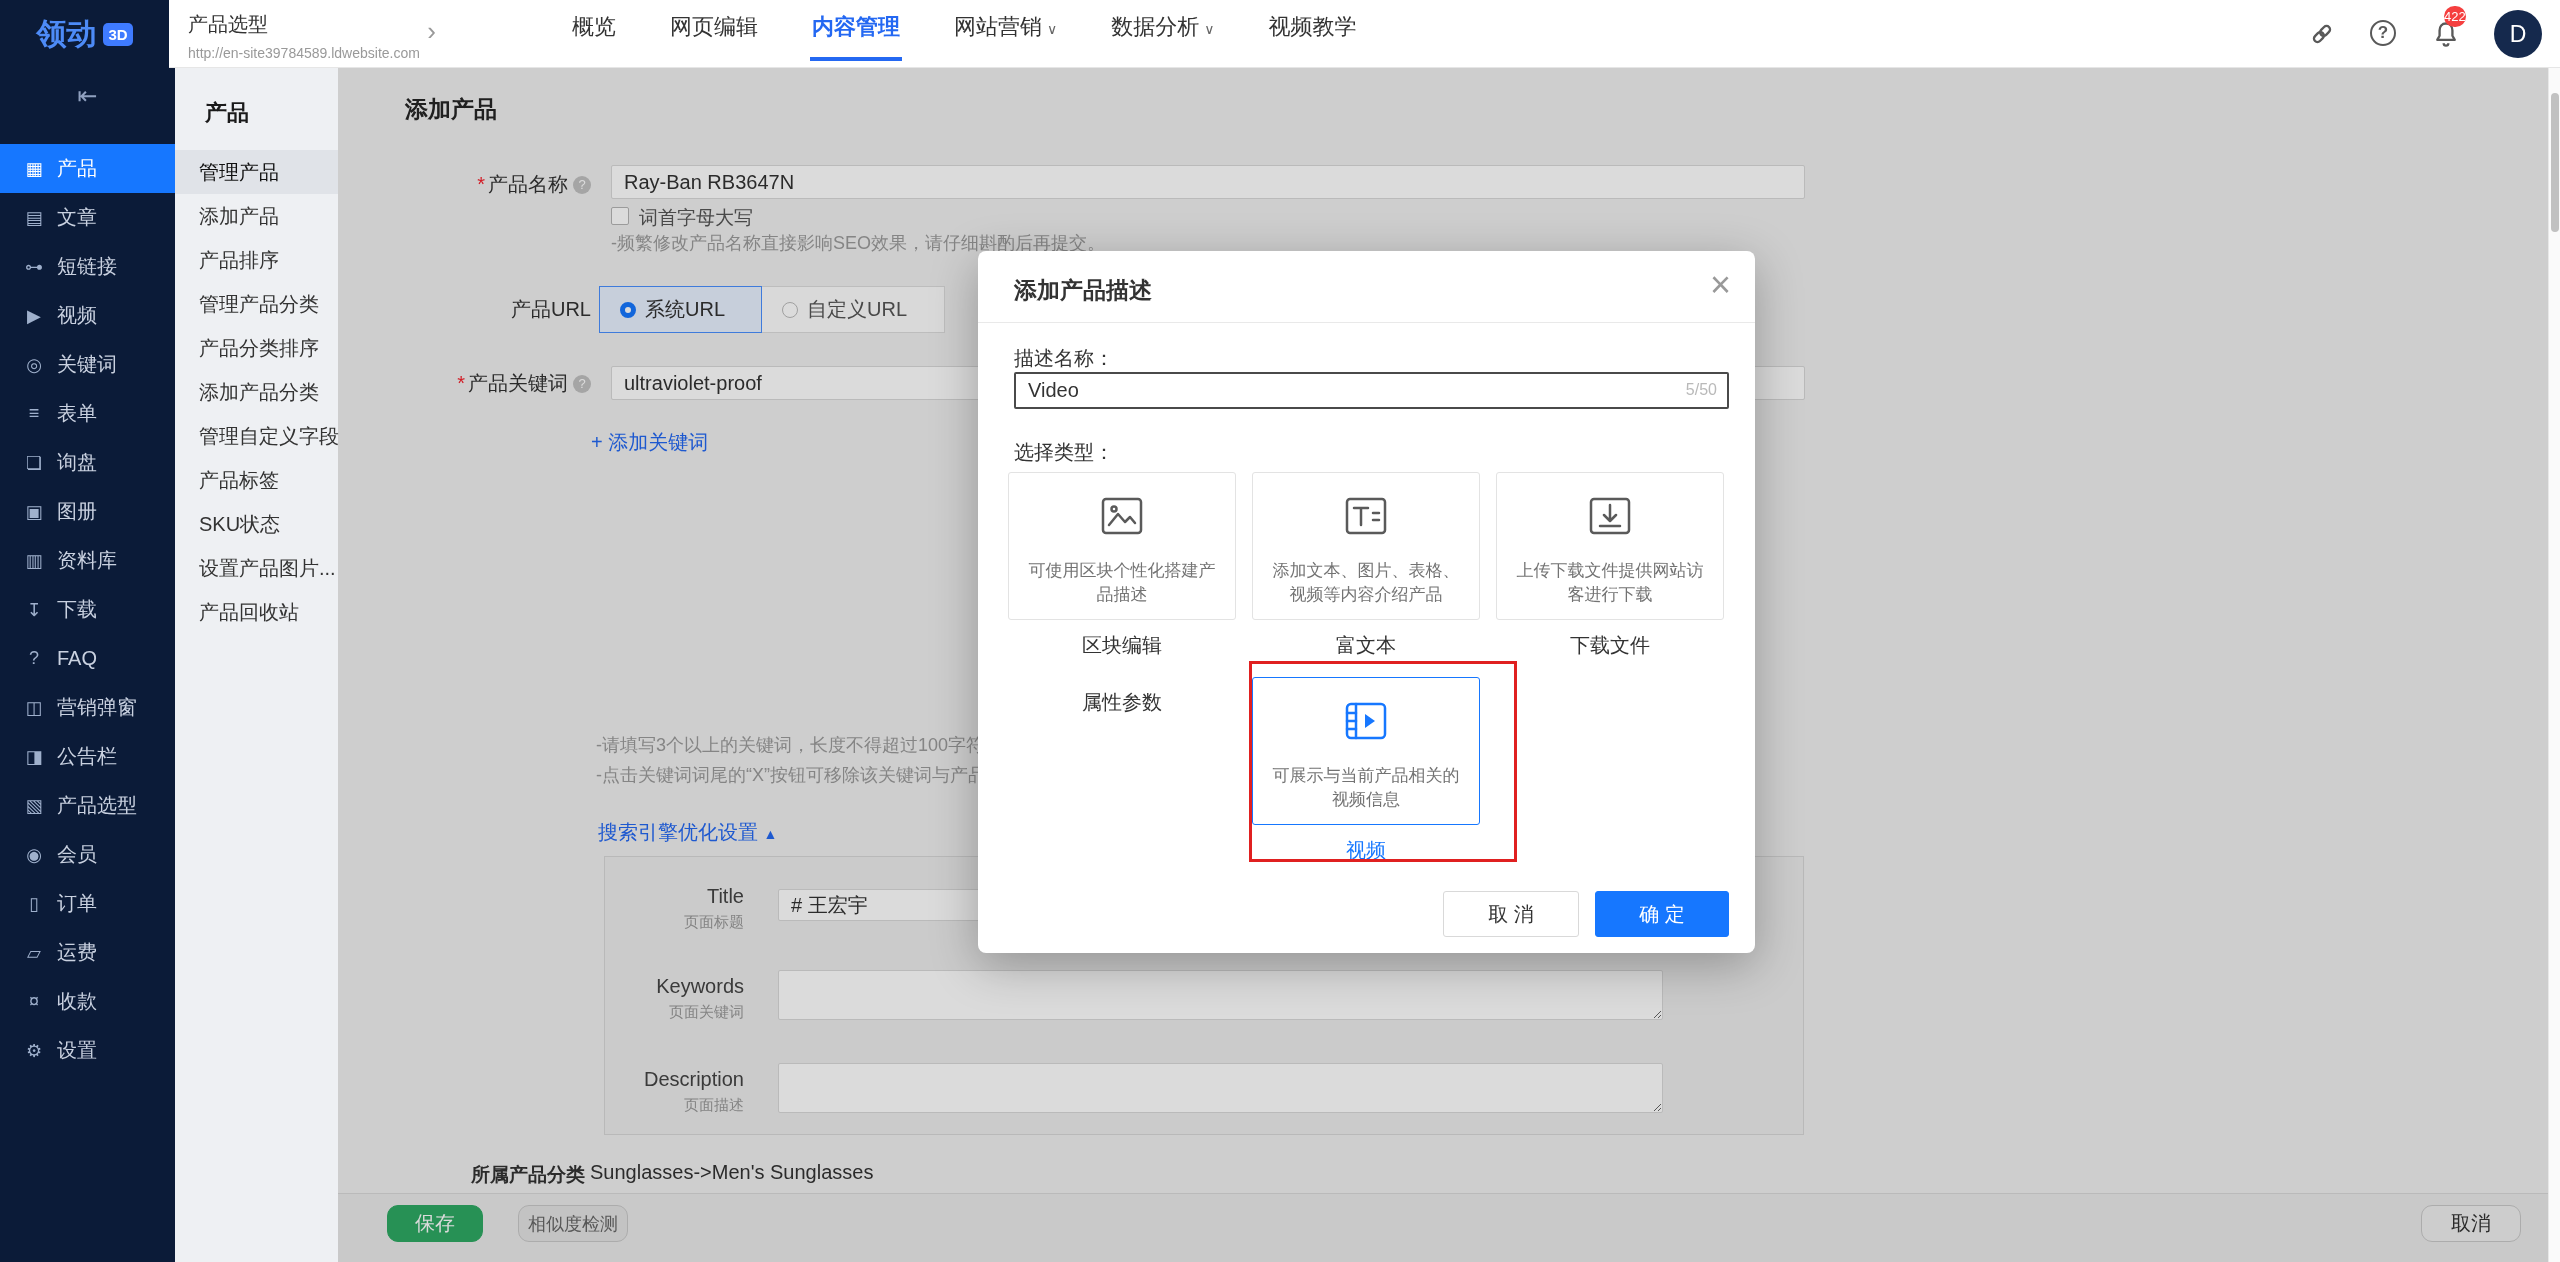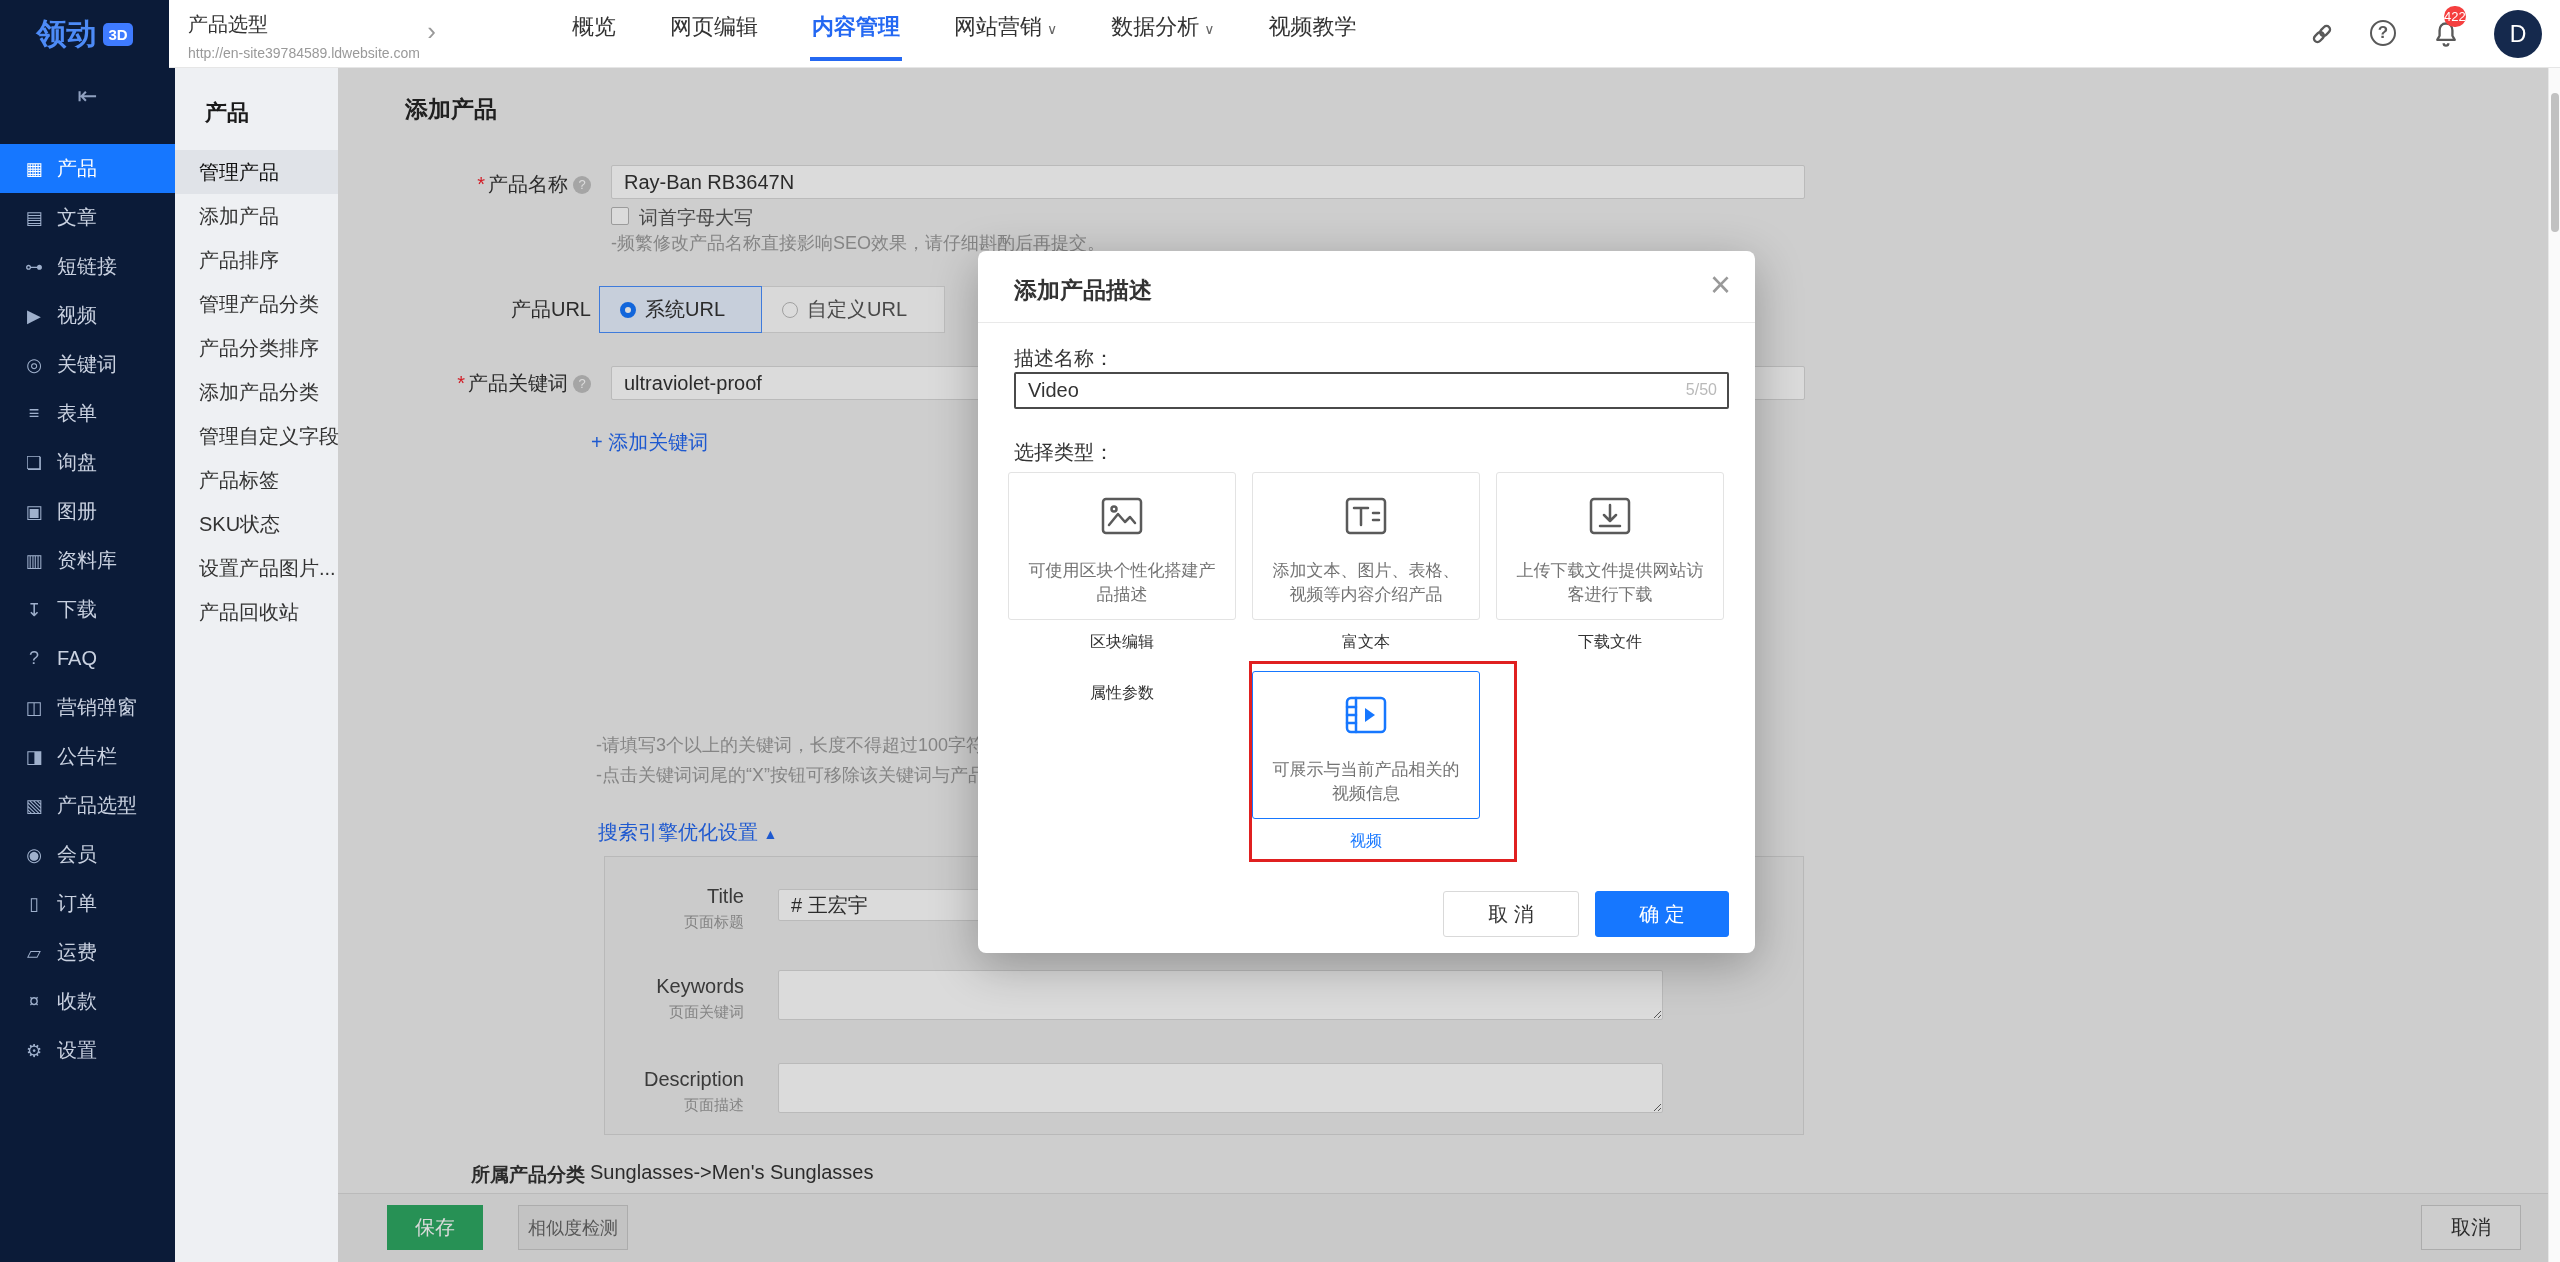--- a/index.html
+++ b/index.html
@@ -61,21 +61,21 @@
   .seg-custom { background:#fdfdfd; border:1px solid #dcdcdc; border-left:none; color:#555; width:183px; }
   .radio-on { width:16px; height:16px; border-radius:50%; border:5px solid #1677ff; background:#fff; flex:none; }
   .radio-off { width:16px; height:16px; border-radius:50%; border:1px solid #bbb; background:#fff; flex:none; }
   .seo-box { position:absolute; left:266px; top:788px; width:1200px; height:279px; background:#ededed; border:1px solid #d8d8d8; }
   .seo-lbl { position:absolute; left:0; width:139px; text-align:right; font-size:20px; color:#444; }
   .seo-sub { position:absolute; left:0; width:139px; text-align:right; font-size:15px; color:#999; }
   .seo-box textarea { position:absolute; resize:vertical; background:#fff; border:1px solid #d9d9d9; border-radius:2px; font-family:inherit; font-size:20px; color:#333; padding:6px 12px; outline:none; }
   .cat-lbl { position:absolute; left:133px; top:1094px; font-size:19px; font-weight:bold; color:#333; }
   .cat-val { position:absolute; left:252px; top:1093px; font-size:20px; color:#333; }
   .bottombar { position:absolute; left:0; right:0; bottom:0; height:69px; background:#ebebeb; border-top:1px solid #d9d9d9; }
-  .btn { position:absolute; top:11px; height:45px; border-radius:0; font-size:20px; font-family:inherit; cursor:pointer; }
+  .btn { position:absolute; top:11px; height:37px; border-radius:11px; font-size:20px; font-family:inherit; cursor:pointer; }
   .btn-save { left:49px; width:96px; background:#2ea963; border:1px solid #2ea963; color:#fff; }
   .btn-sim { left:180px; width:110px; background:#e4e4e4; border:1px solid #c9c9c9; color:#666; font-size:18px; }
   .btn-cancel-b { right:39px; width:100px; background:#efefef; border:1px solid #c9c9c9; color:#333; }
 
   
   .mask { position:absolute; left:338px; top:68px; right:0; bottom:0; background:rgba(0,0,0,0.14); z-index:40; }
   .scrollbar { position:absolute; right:0; top:68px; bottom:0; width:12px; background:#fafafa; border-left:1px solid #e8e8e8; z-index:60; }
   .thumb { position:absolute; top:25px; left:2px; width:8px; height:139px; background:#c1c1c1; border-radius:4px; }
 
   
@@ -90,21 +90,21 @@
   .m-input { width:100%; height:100%; border:2px solid #4a4a4a; border-radius:2px; font-size:20px; color:#333; padding:0 70px 0 12px; font-family:inherit; outline:none; }
   .m-counter { position:absolute; right:12px; top:9px; font-size:16px; color:#b9b9b9; }
   .cards { position:absolute; left:30px; top:221px; width:717px; }
   .cards-row { display:flex; gap:16px; }
   .cards-row + .cards-row { margin-top:18px; }
   .cell { width:228px; }
   .card { height:148px; border:1px solid #e3e3e3; border-radius:3px; background:#fff; display:flex; flex-direction:column; align-items:center; padding:20px 13px 12px; cursor:pointer; }
   .card-icon { color:#5a5a5a; height:46px; display:flex; align-items:center; }
   .card-icon svg { display:block; }
   .card-desc { margin-top:auto; font-size:17px; color:#737373; text-align:center; line-height:1.4; }
-  .cell-label { text-align:center; margin-top:12px; font-size:16px; color:#333; }
+  .cell-label { text-align:center; margin-top:12px; font-size:20px; color:#333; }
   .cell.selected .card { border-color:#1677ff; }
   .cell.selected .cell-label { color:#1677ff; }
   .cell.selected .card-icon { color:#1677ff; }
   .red-box { position:absolute; left:271px; top:410px; width:268px; height:201px; border:3px solid #e02020; z-index:5; pointer-events:none; }
   .m-btn { position:absolute; bottom:16px; height:46px; border-radius:3px; font-size:20px; font-family:inherit; cursor:pointer; }
   .m-cancel { right:176px; width:136px; background:#fff; border:1px solid #d9d9d9; color:#333; }
   .m-confirm { right:26px; width:134px; background:#1677ff; border:1px solid #1677ff; color:#fff; }
 </style>
 </head>
 <body>

